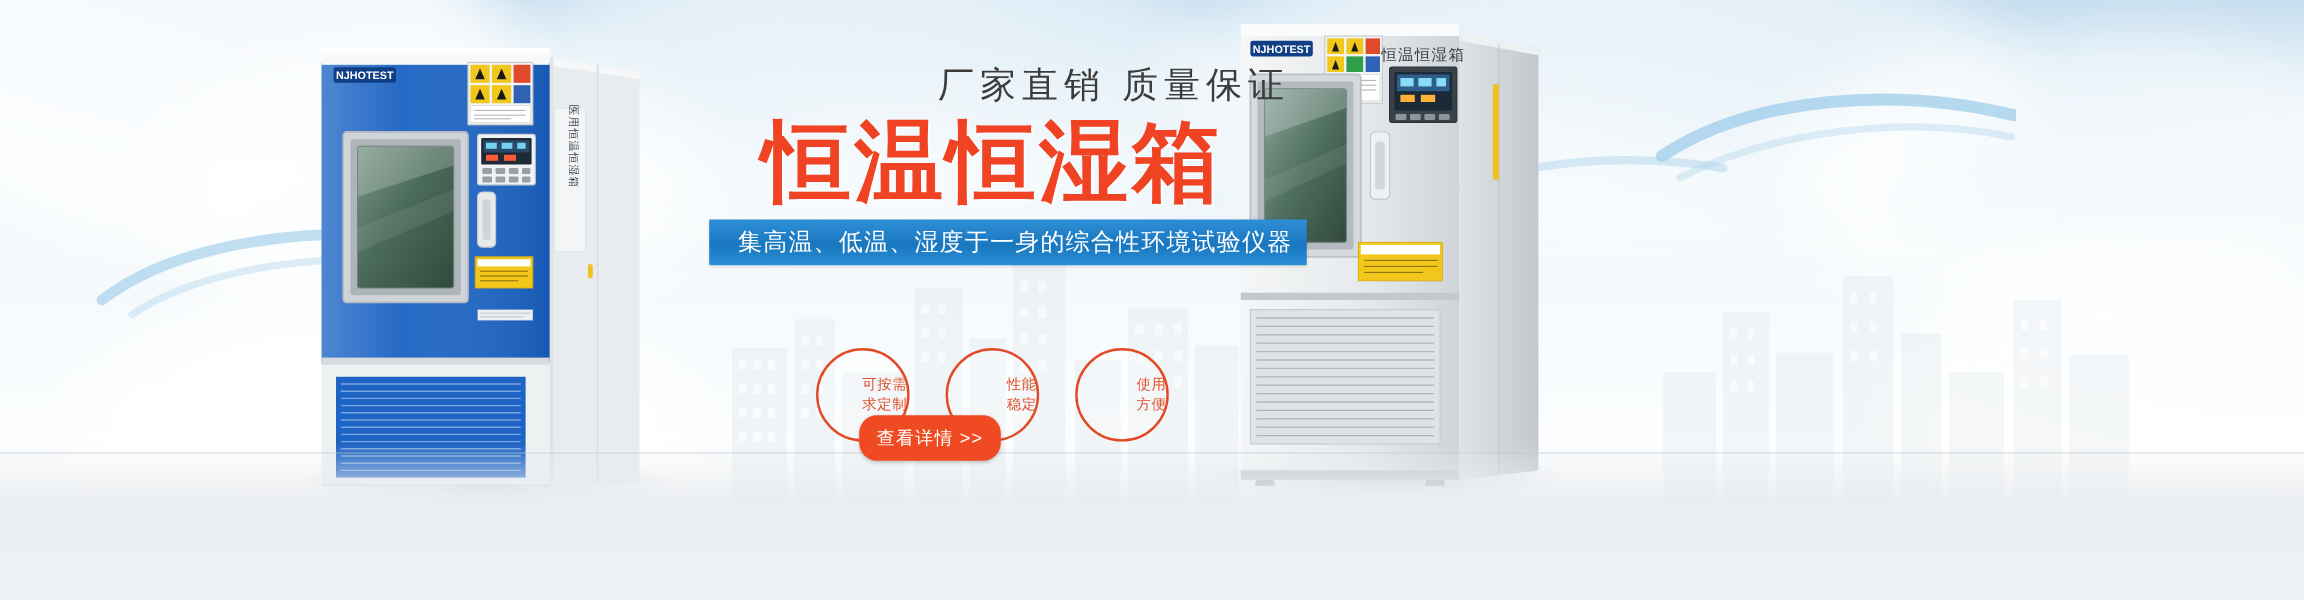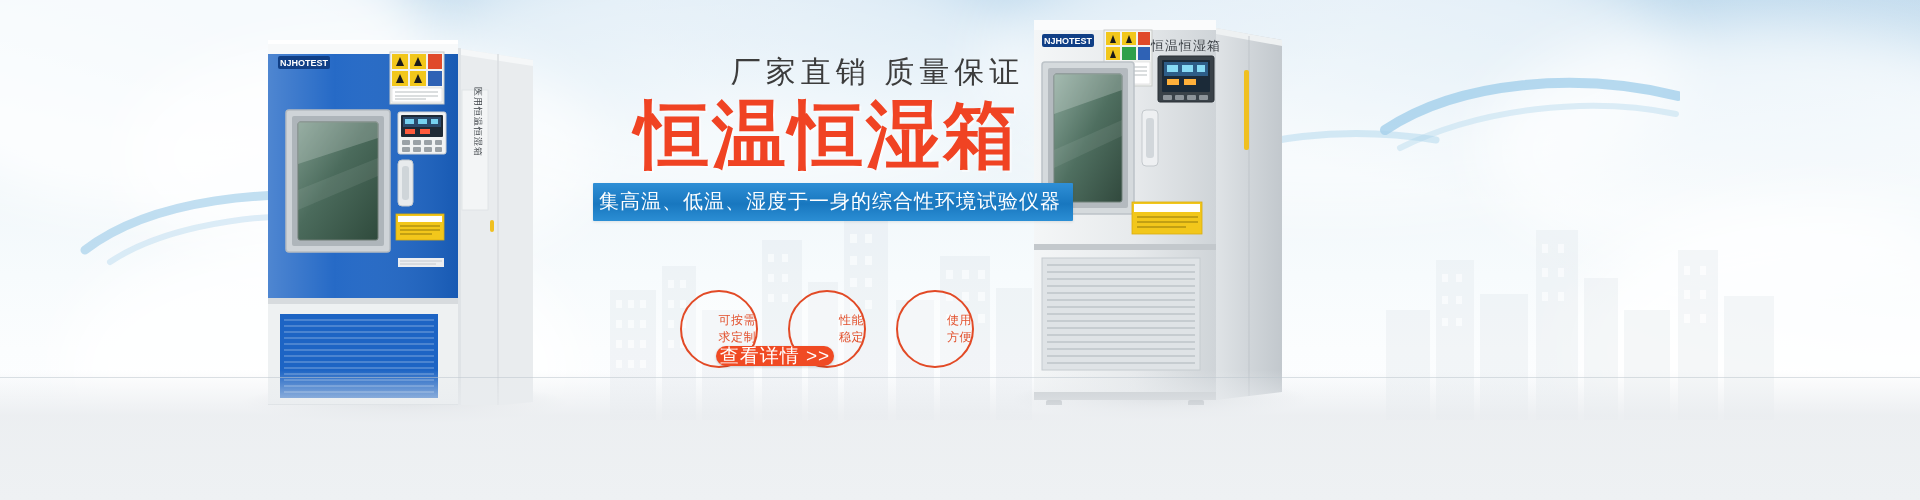--- a/index.html
+++ b/index.html
@@ -88,21 +88,21 @@
   }
 
   .eyebrow {
     font-size: 30px;
     letter-spacing: 5px;
     color: #3c3c3c;
     line-height: 1.15;
     white-space: nowrap;
     font-weight: 400;
     margin-left: 105px;
-    text-align: center;
+    text-align: right;
   }
 
   .headline {
     margin-top: 4px;
     margin-left: 5px;
     font-size: 74px;
     font-weight: bold;
     letter-spacing: 3px;
     color: #f04323;
     line-height: 1.1;
@@ -111,21 +111,21 @@
   }
 
   .subbar {
     margin-top: 8px;
     margin-left: 16px;
     display: inline-block;
     background: linear-gradient(180deg, #2f8fd6 0%, #1877bf 55%, #2b8ed4 100%);
     color: #ffffff;
     font-size: 20px;
     letter-spacing: 1px;
-    padding: 5px 12px 6px 6px;
+    padding: 5px 12px 6px 24px;
     white-space: nowrap;
     border-radius: 1px;
     box-shadow: 0 1px 3px rgba(0,0,0,.10);
   }
 
   
   .circles {
     position: absolute;
     left: 612px; top: 290px;
     width: 430px;
@@ -146,25 +146,25 @@
     line-height: 1.45;
     letter-spacing: .5px;
     background: rgba(255,255,255,.30);
     white-space: nowrap;
   }
 
   
   .cta {
     position: absolute;
     left: 716px; top: 346px;
-    width: 118px; height: 20px;
+    width: 118px; height: 38px;
     background: #f04a23;
     border-radius: 15px;
     color: #ffffff;
-    font-size: 19px;
+    font-size: 15px;
     letter-spacing: 1px;
     display: flex;
     align-items: center;
     justify-content: center;
     cursor: pointer;
     border: none;
     box-shadow: 0 1px 3px rgba(0,0,0,.18);
   }
 
   

